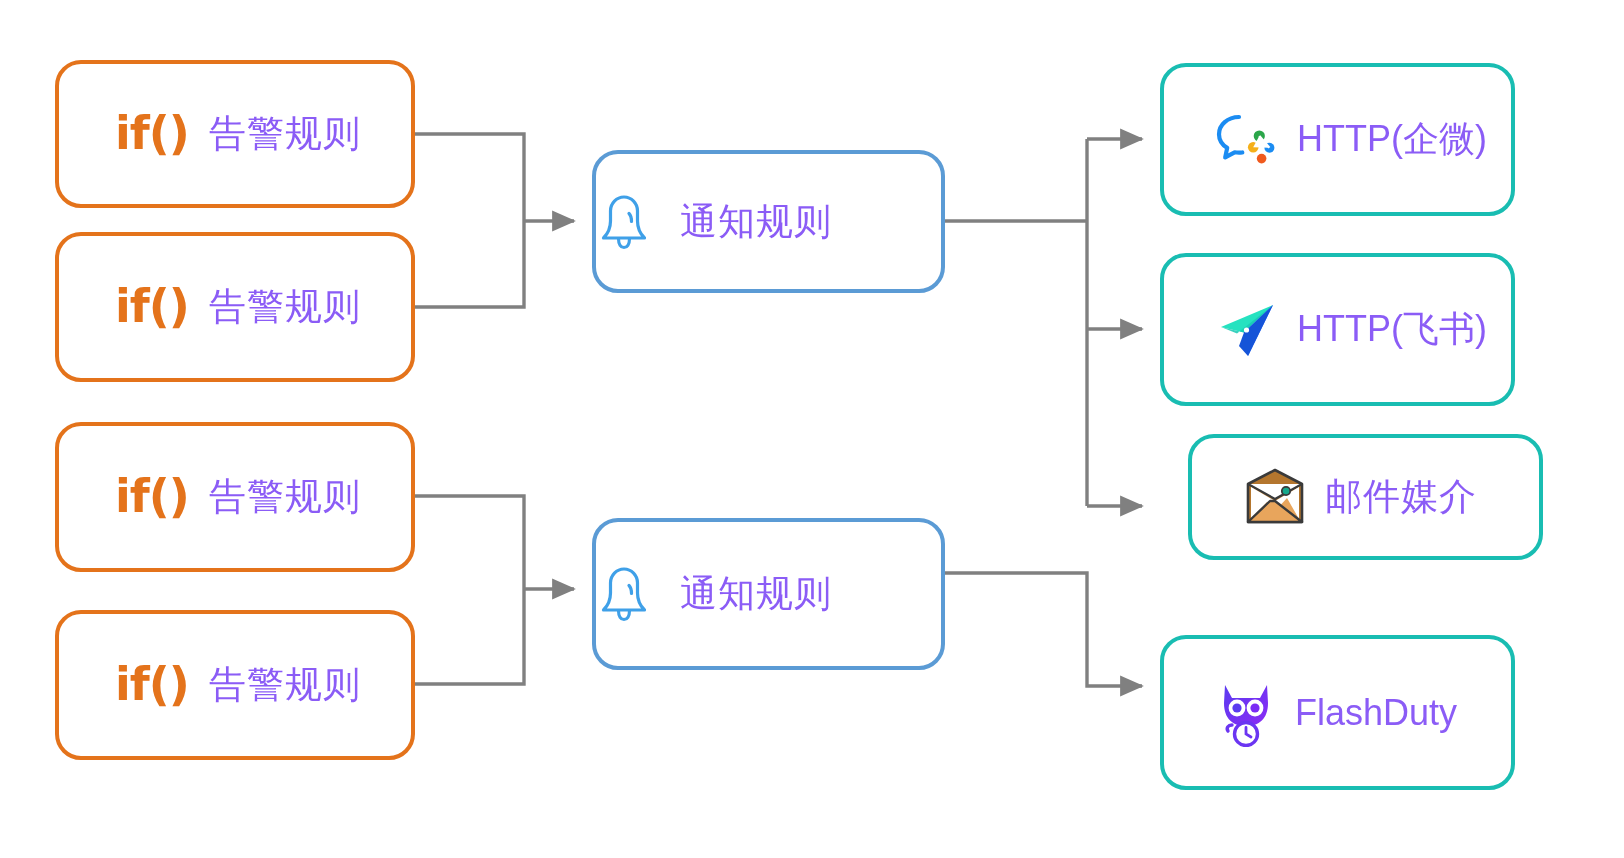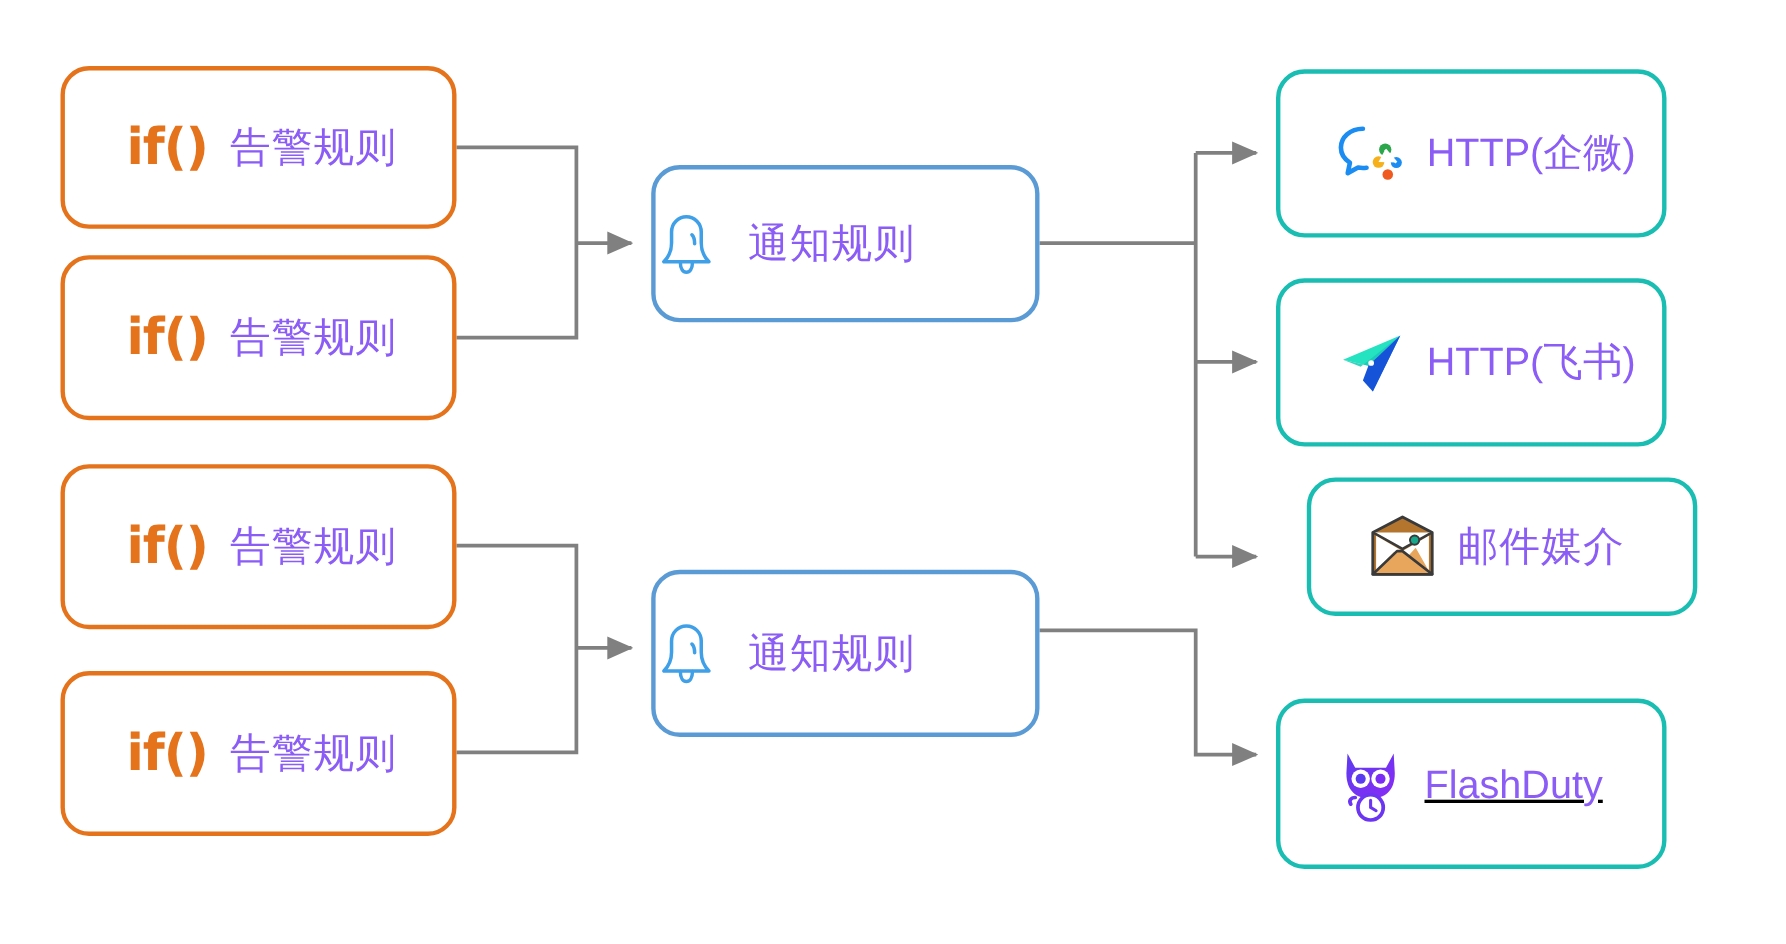--- a/index.html
+++ b/index.html
@@ -209,21 +209,21 @@
         <path d="M8 19 L32 33 L56 19 L56 51 L8 51 Z" fill="#ffffff" stroke="none"></path>
         <path d="M8 51 L24 34 L33 42 L44 30 L56 51 Z" fill="#E8A55C" stroke="none"></path>
         <path d="M5 54 L27 33 L32 33 L59 54 Z" fill="#E8A55C" stroke="#3A3A3A" stroke-width="2.4" stroke-linejoin="round"></path>
         <circle cx="43" cy="23" r="4.2" fill="#17A88B" stroke="#3A3A3A" stroke-width="1.8"></circle>
       </svg>
     </span>
     <span class="gap-dest"></span>
     <span class="node-label label-cn">邮件媒介</span>
   </div>
 
-  <div class="node node-dest" style="left:1160px; top:635px; width:355px; height:155px;text-decoration:underline;">
+  <div class="node node-dest" style="left:1160px; top:635px; width:355px; height:155px;">
     <span class="node-icon">
       <svg width="62" height="68" viewBox="0 0 62 68">
         <defs>
           <linearGradient id="fdg" x1="0" y1="0" x2="1" y2="1">
             <stop offset="0%" stop-color="#5B3BF0"></stop>
             <stop offset="100%" stop-color="#8B2BF5"></stop>
           </linearGradient>
         </defs>
         <path d="M10 6 L17 19 L45 19 L52 6 L53 24 C53 40 44 47 31 47 C18 47 9 40 9 24 Z" fill="url(#fdg)"></path>
         <circle cx="22" cy="29" r="8.4" fill="#ffffff"></circle>

